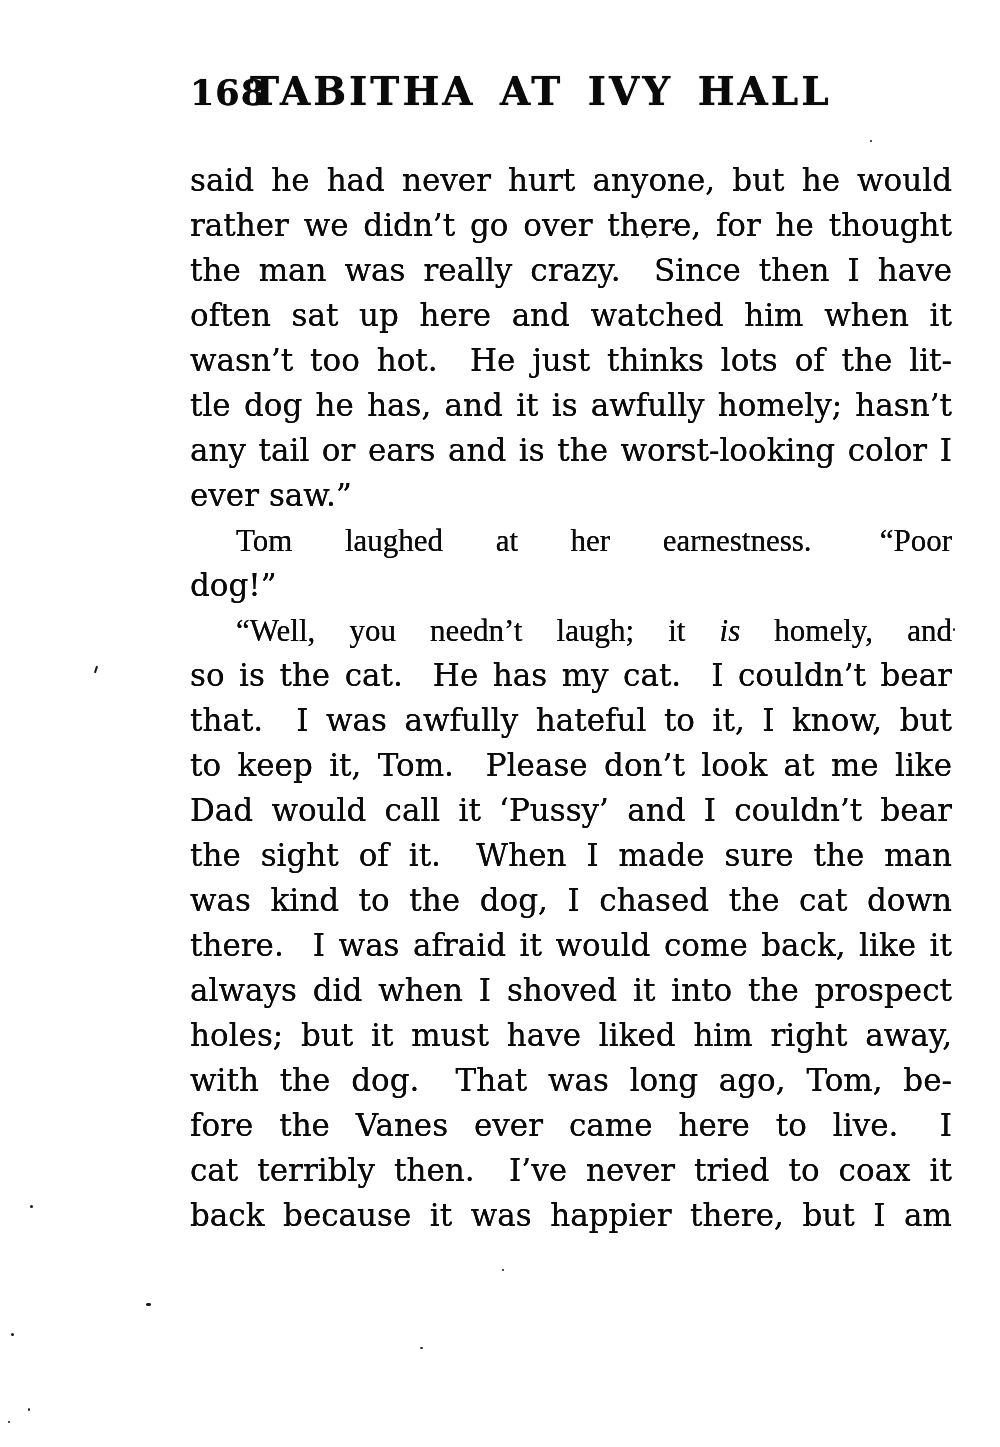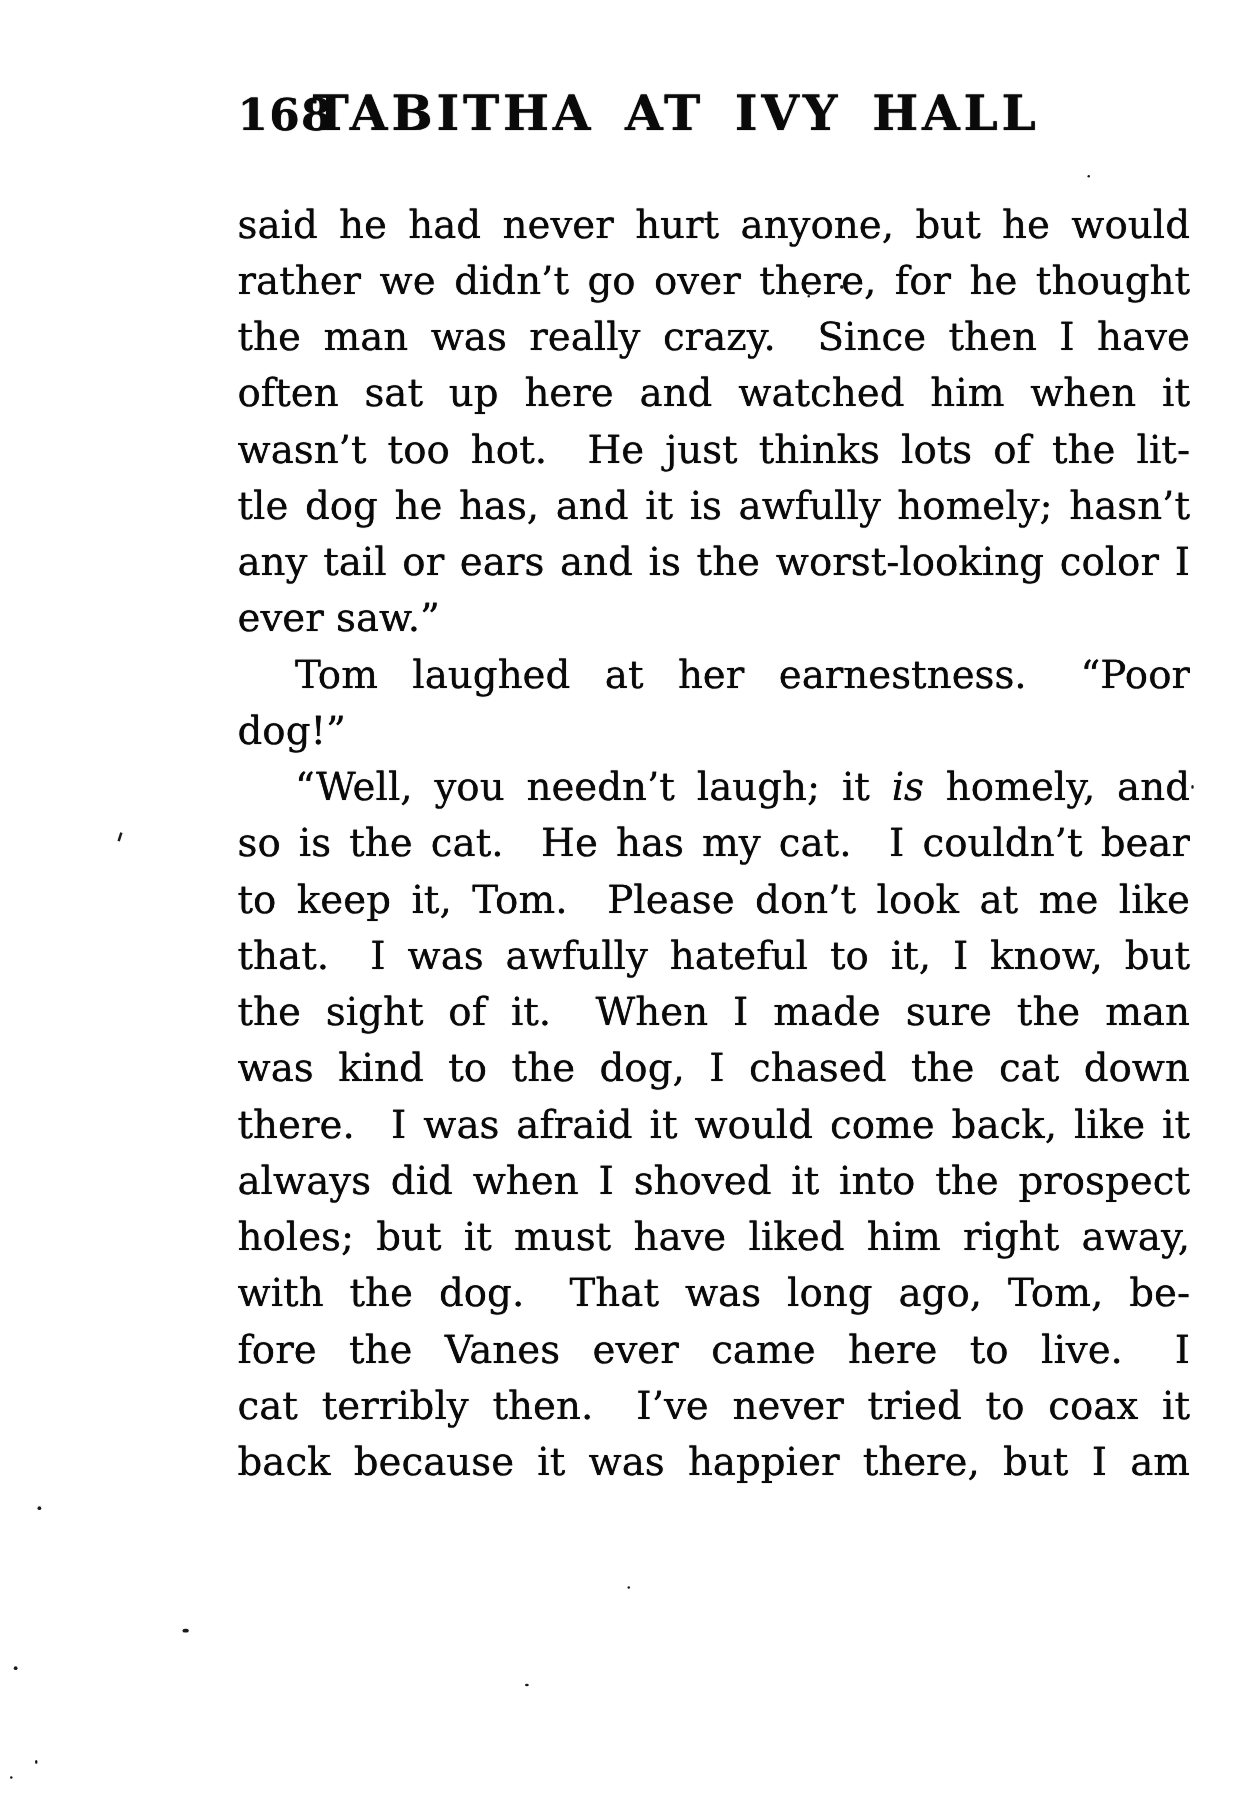--- a/index.html
+++ b/index.html
@@ -60,20 +60,21 @@
     text-align-last: justify;
     overflow: hidden;
     white-space: nowrap;
     text-shadow: 0 0 0.6px currentColor;
   }
   .line.short {
     text-align-last: left;
   }
   .line.indent {
     padding-left: 46px;
+    font-family: Liberation Serif, serif;
   }
   .line em {
     font-style: italic;
   }
   
   .speckle {
     position: absolute;
     background: #1a1a1a;
     border-radius: 50%;
   }
@@ -106,22 +107,23 @@
     <div class="line">the man was really crazy.  Since then I have</div>
     <div class="line">often sat up here and watched him when it</div>
     <div class="line">wasn’t too hot.  He just thinks lots of the lit-</div>
     <div class="line">tle dog he has, and it is awfully homely; hasn’t</div>
     <div class="line">any tail or ears and is the worst-looking color I</div>
     <div class="line short">ever saw.”</div>
     <div class="line indent">Tom laughed at her earnestness.  “Poor</div>
     <div class="line short">dog!”</div>
     <div class="line indent"><span>“Well, you needn’t laugh; it </span><em>is</em><span> homely, and</span></div>
     <div class="line">so is the cat.  He has my cat.  I couldn’t bear</div>
+    <div class="line">that.  I was awfully hateful to it, I know, but</div>
     <div class="line">to keep it, Tom.  Please don’t look at me like</div>
-    <div class="line">that.  I was awfully hateful to it, I know, but</div>
+    <div class="line">Dad would call it ‘Pussy’ and I couldn’t bear</div>
     <div class="line">the sight of it.  When I made sure the man</div>
     <div class="line">was kind to the dog, I chased the cat down</div>
     <div class="line">there.  I was afraid it would come back, like it</div>
     <div class="line">always did when I shoved it into the prospect</div>
     <div class="line">holes; but it must have liked him right away,</div>
     <div class="line">with the dog.  That was long ago, Tom, be-</div>
     <div class="line">fore the Vanes ever came here to live.  I</div>
     <div class="line">cat terribly then.  I’ve never tried to coax it</div>
     <div class="line">back because it was happier there, but I am</div>
   </div>

